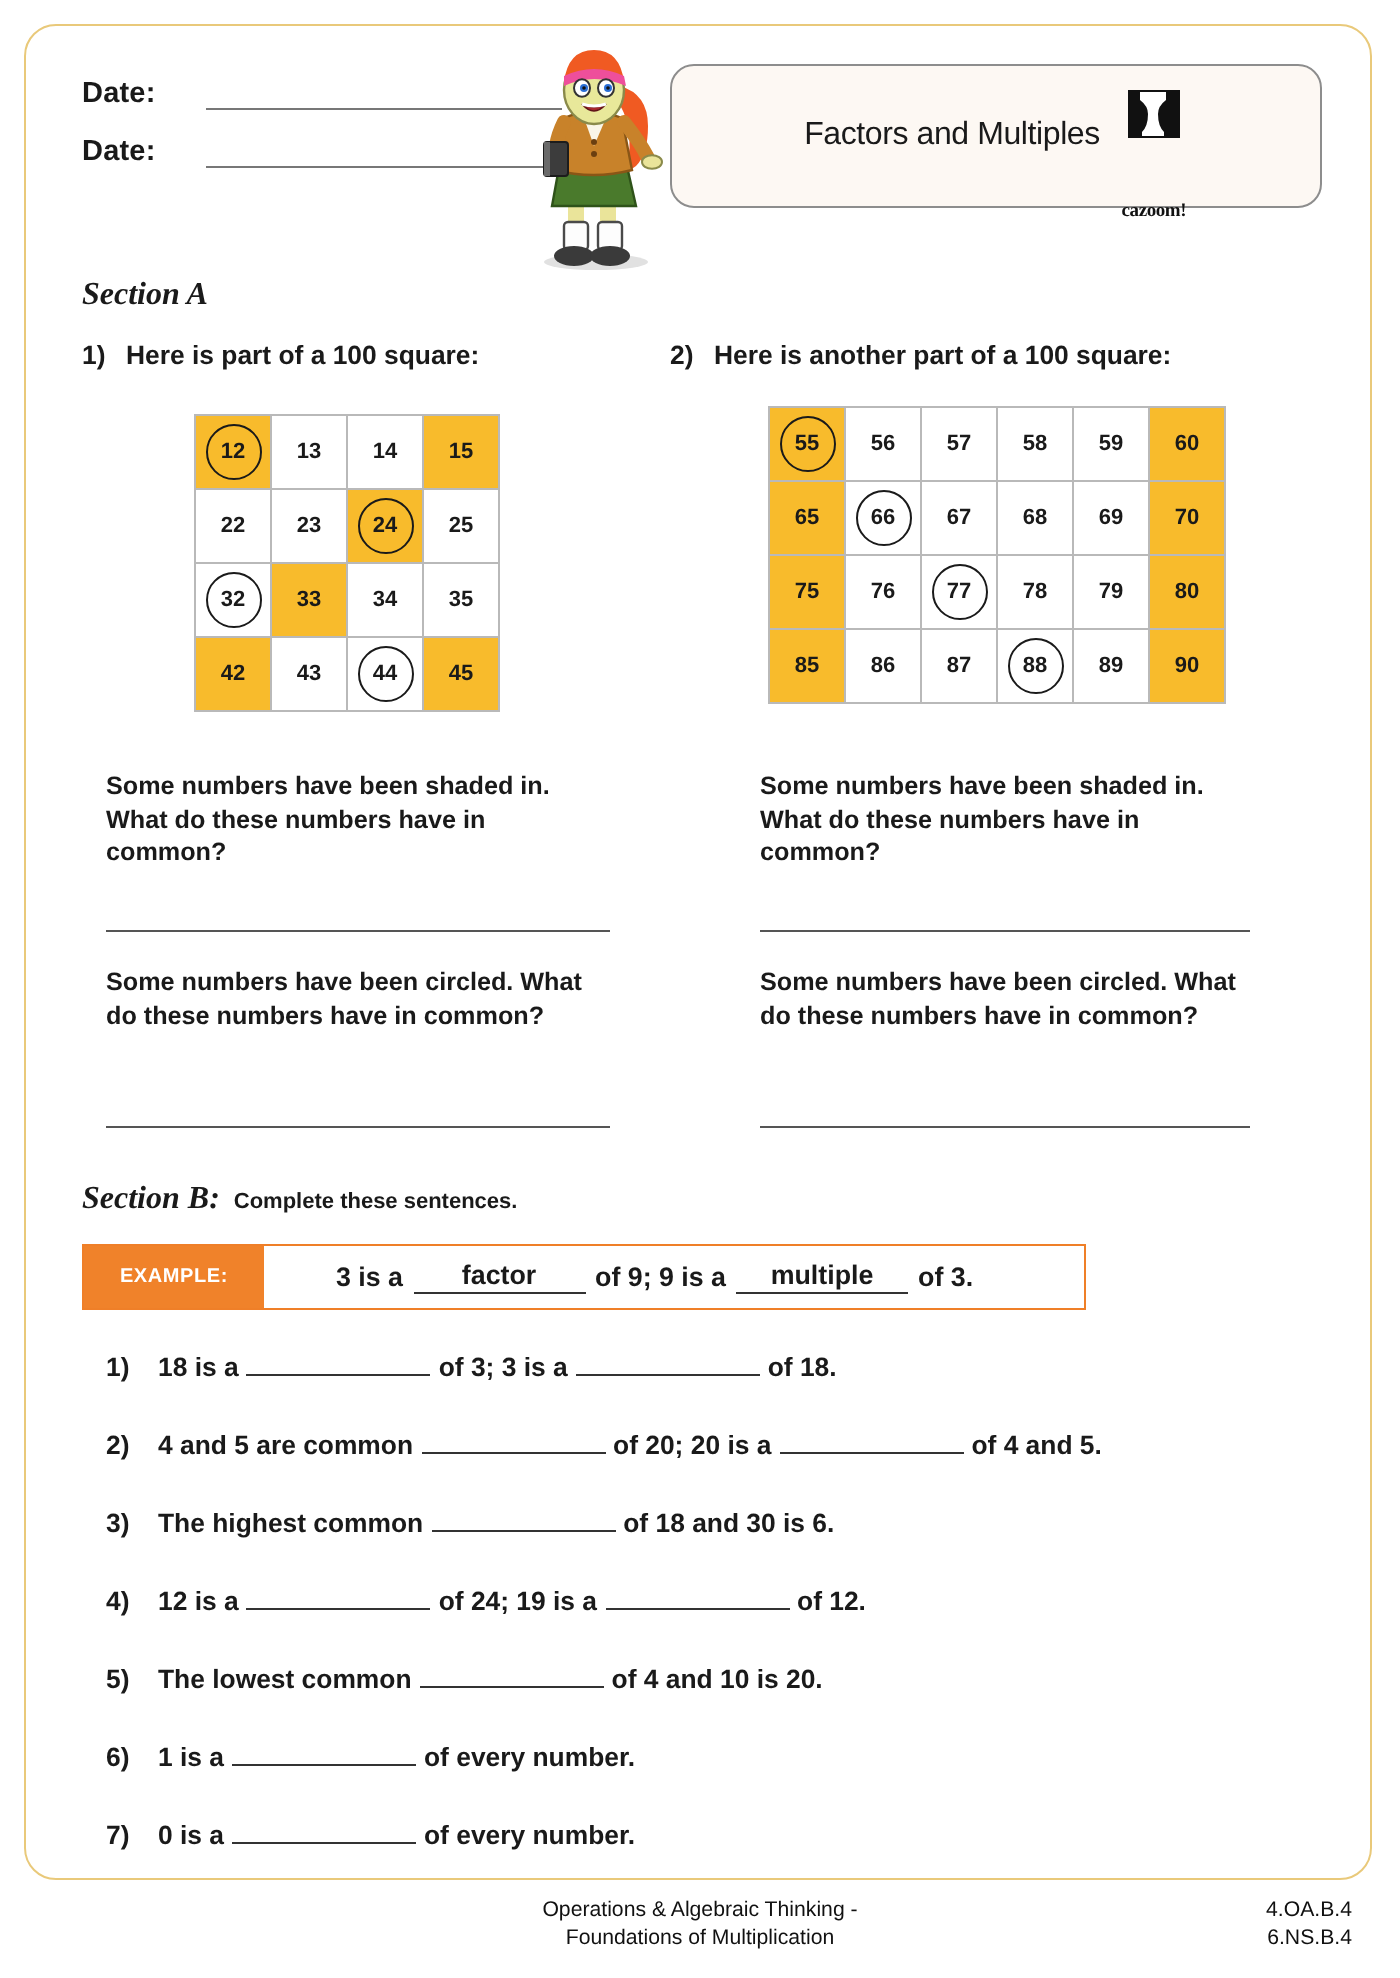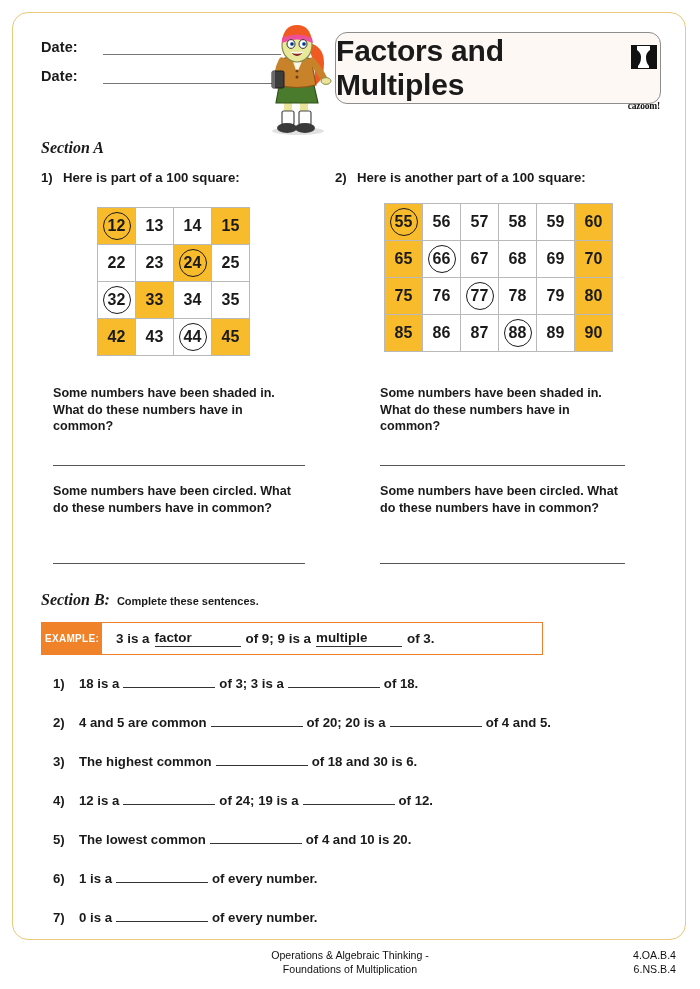--- a/index.html
+++ b/index.html
@@ -79,22 +79,22 @@
     background: #fdf8f3;
     border: 1.2px solid #8d8d8d;
     border-radius: 12px;
     box-sizing: border-box;
     display: flex;
     align-items: center;
     justify-content: center;
     gap: 10px;
   }
   .title-text {
-    font-size: 30px;
-    font-weight: bold;
+    font-size: 16px;
+    font-weight: normal;
     color: #1a1a1a;
     letter-spacing: -0.2px;
   }
   .cazoom-logo {
     width: 34px;
     height: 46px;
     position: relative;
     display: flex;
     flex-direction: column;
     align-items: center;
@@ -149,21 +149,21 @@
   .grid {
     position: absolute;
     border-collapse: collapse;
   }
   .grid td {
     width: 37px;
     height: 36px;
     border: 1px solid #b9b9b9;
     text-align: center;
     vertical-align: middle;
-    font-size: 16px;
+    font-size: 11px;
     font-weight: bold;
     color: #1a1a1a;
     padding: 0;
     position: relative;
     background: #ffffff;
   }
   .grid td.shaded { background: #f8bb2c; }
   .grid td .circ {
     display: inline-flex;
     align-items: center;
@@ -226,36 +226,36 @@
   }
   .example-tag {
     background: #f0822a;
     color: #ffffff;
     font-size: 10px;
     font-weight: bold;
     letter-spacing: .3px;
     display: flex;
     align-items: center;
     justify-content: center;
-    width: 60px;
+    width: 90px;
     flex: none;
   }
   .example-body {
     flex: 1;
     display: flex;
     align-items: center;
-    padding-left: 14px;
+    padding-left: 36px;
     font-size: 13.4px;
     font-weight: bold;
     white-space: nowrap;
   }
   .fill-word {
     display: inline-block;
     min-width: 86px;
-    text-align: left;
+    text-align: center;
     border-bottom: 1.4px solid #333;
     margin: 0 5px;
     padding-bottom: 1px;
   }
   .blank {
     display: inline-block;
     width: 92px;
     border-bottom: 1.4px solid #333;
     margin: 0 4px;
   }

